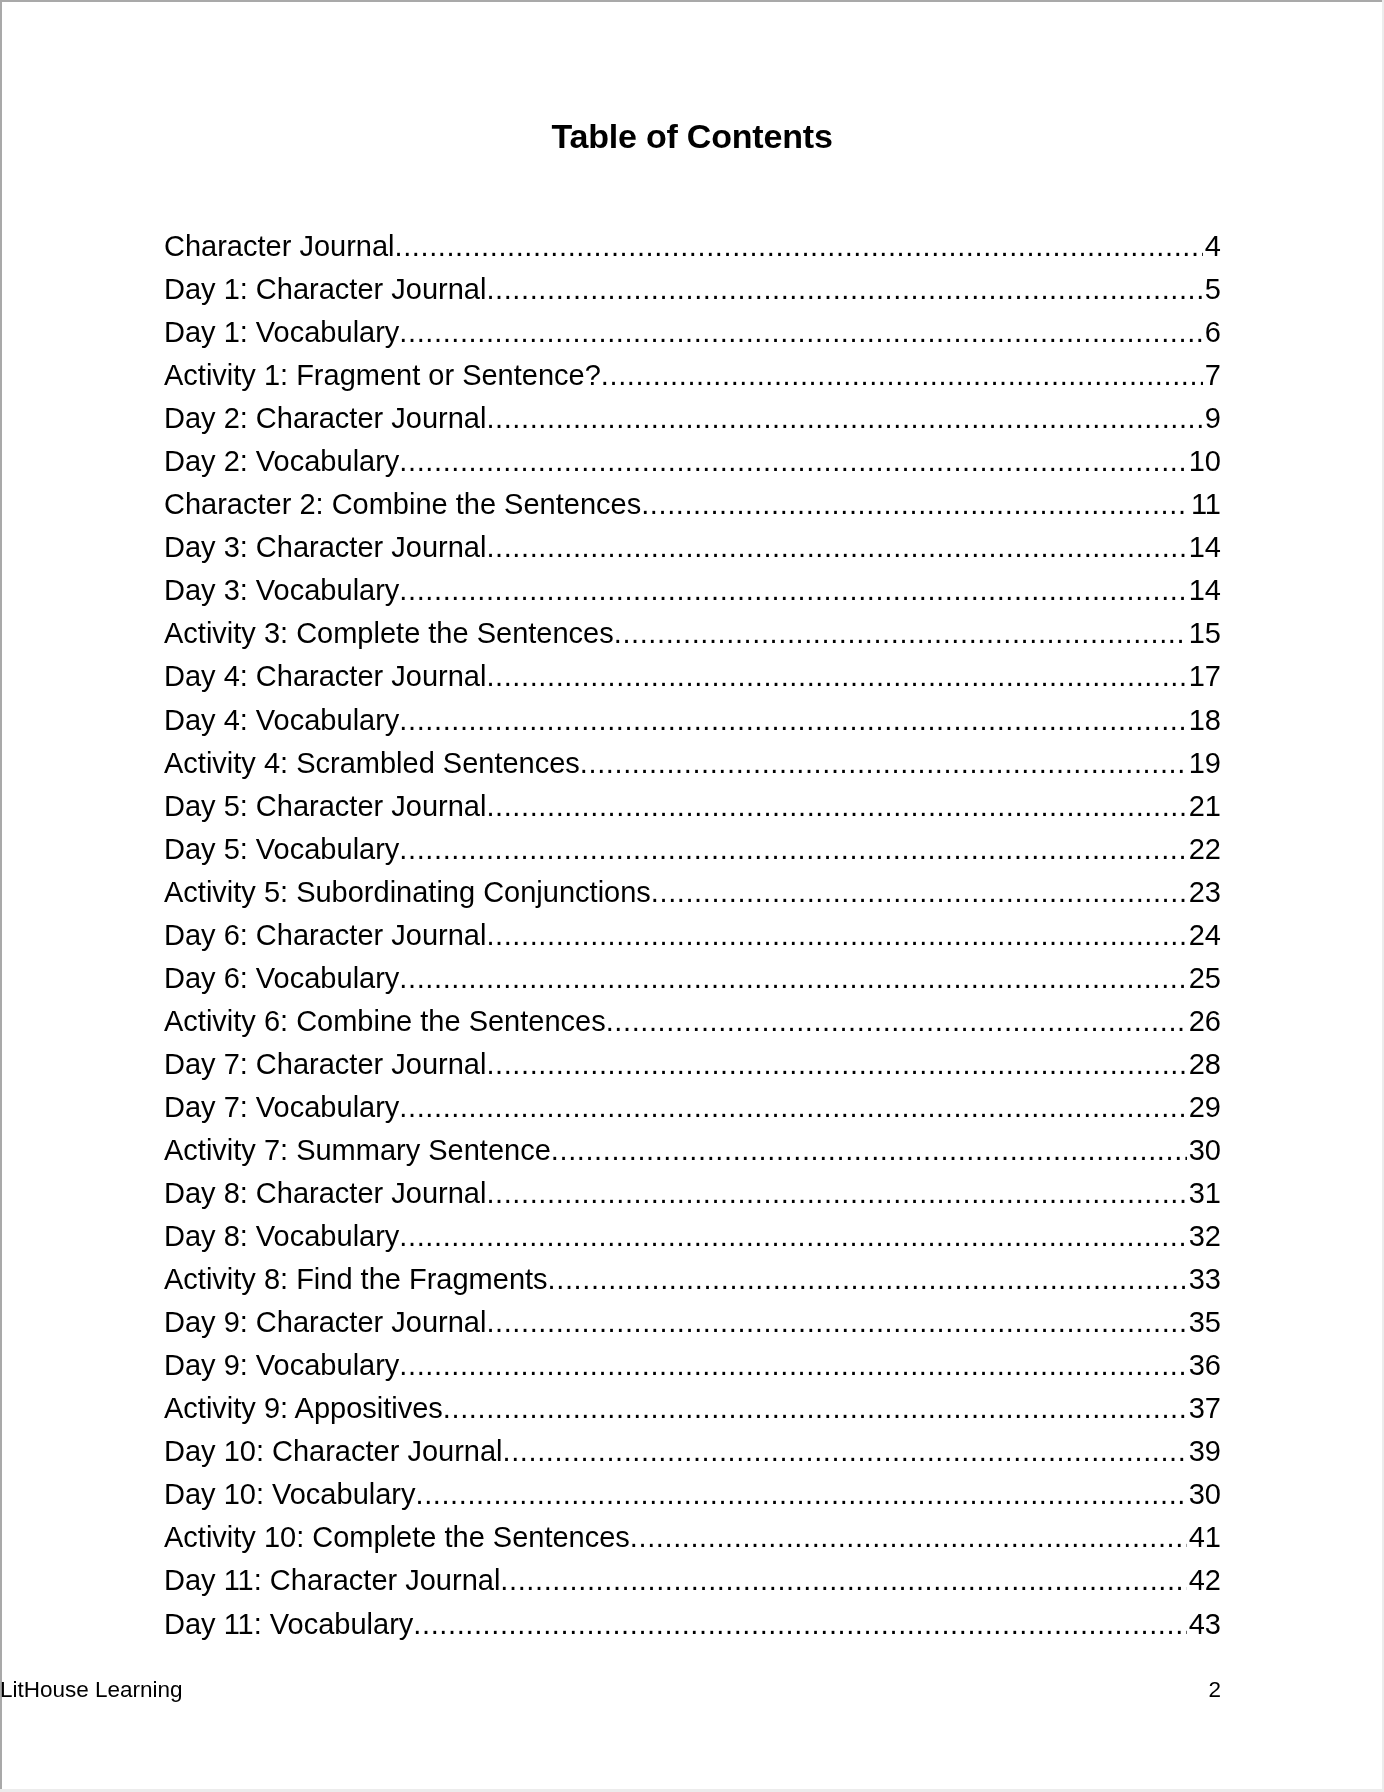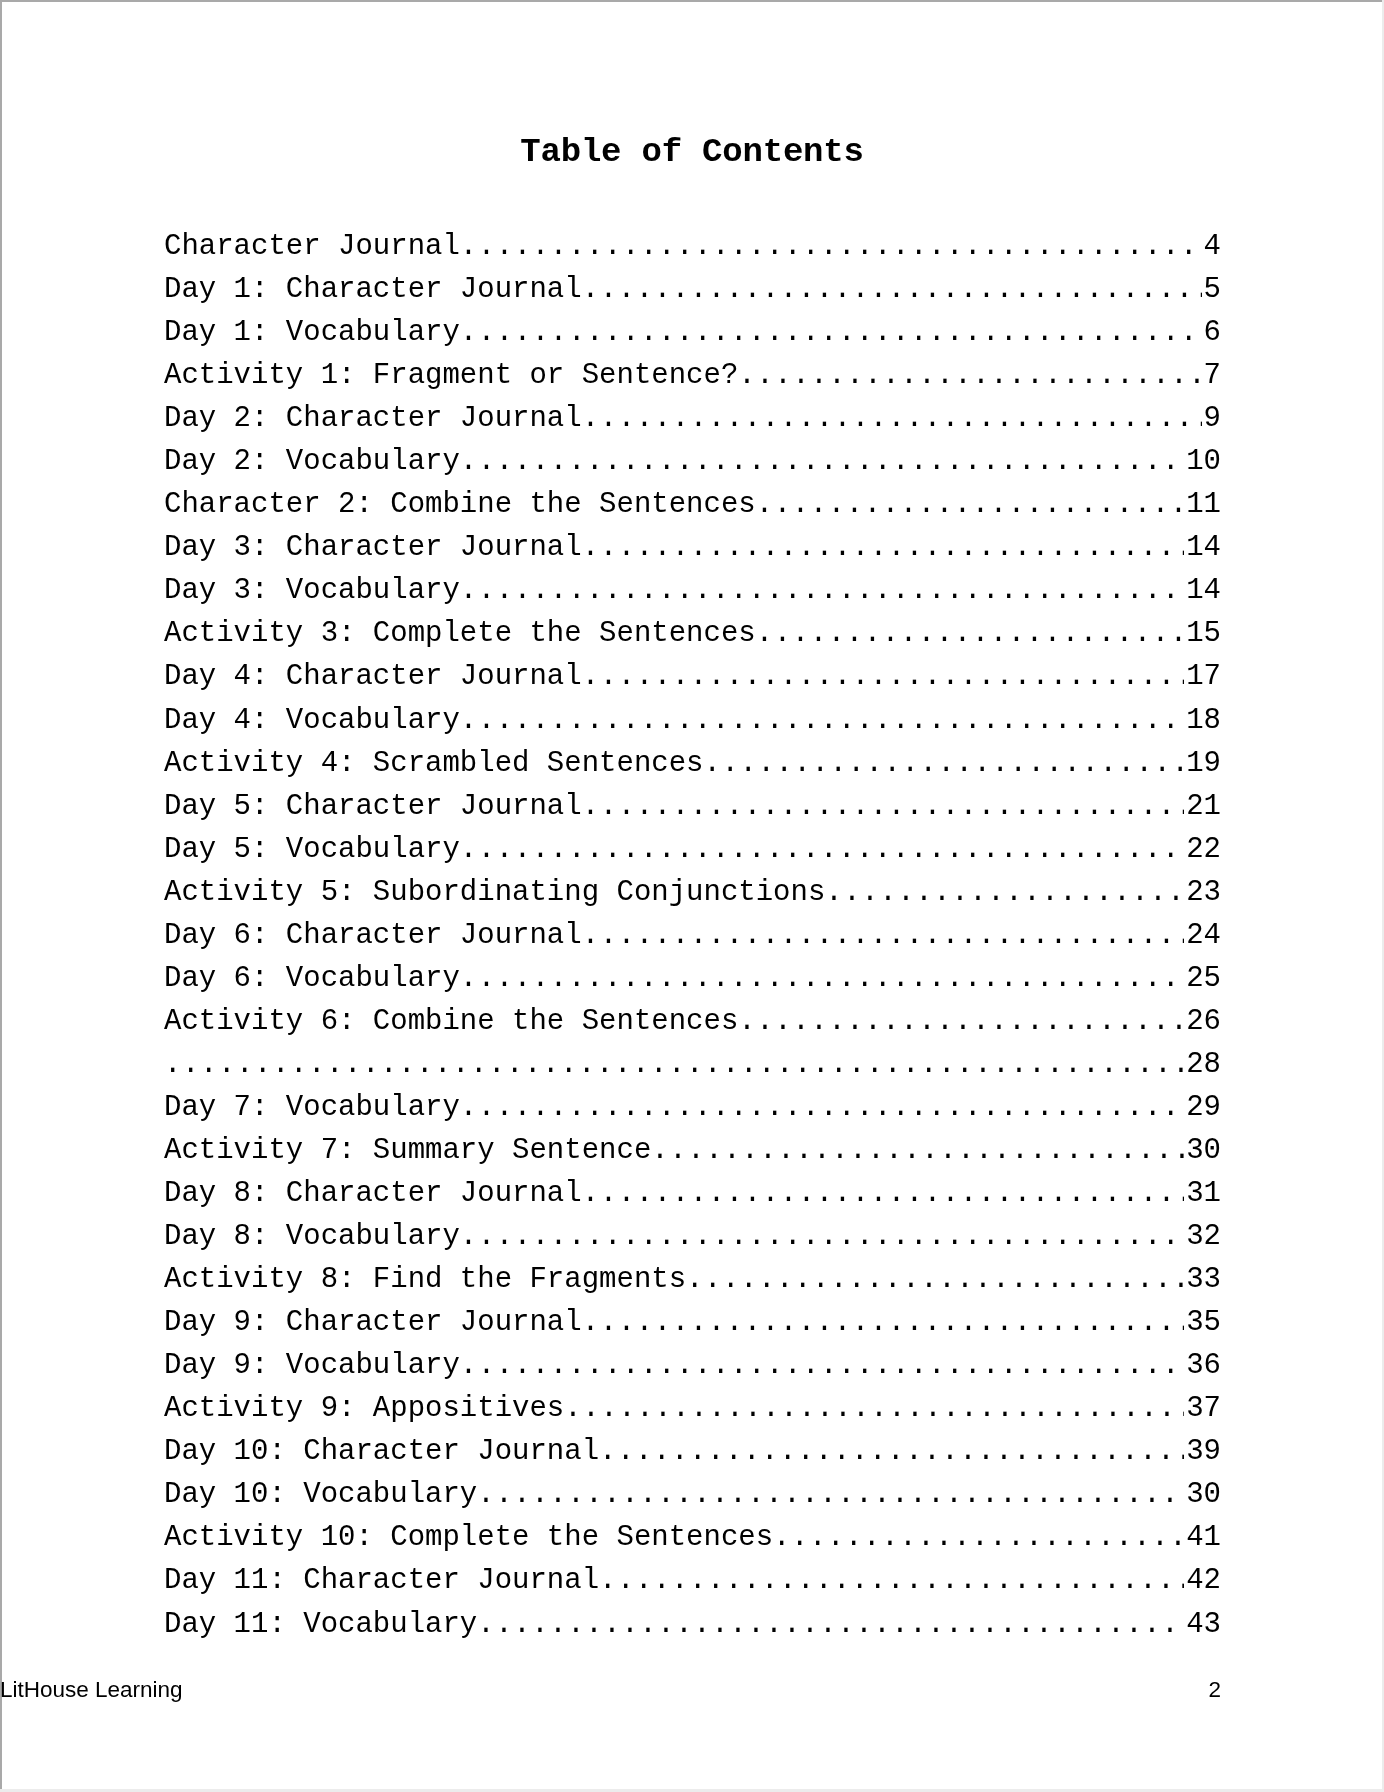--- a/index.html
+++ b/index.html
@@ -6,24 +6,24 @@
   body {
     width: 1384px; height: 1792px; background: #ffffff; position: relative; overflow: hidden;
     font-family: "Liberation Sans", sans-serif; color: #000;
   }
   .page-edge-top { position: absolute; left: 0; top: 0; width: 1384px; height: 2px; background: #a9a9a9; }
   .page-edge-left { position: absolute; left: 0; top: 0; width: 2px; height: 1792px; background: #a9a9a9; }
   .page-edge-right { position: absolute; right: 0; top: 0; width: 2px; height: 1792px; background: #ececec; }
   .page-edge-bottom { position: absolute; left: 0; bottom: 0; width: 1384px; height: 3px; background: #ececec; }
 
   .title {
-    position: absolute; left: 0; width: 1384px; top: 132px; text-align: center;
-    font-weight: bold; font-size: 34px; line-height: 40px; letter-spacing: -0.2px; font-family: Liberation Mono, monospace;
-  }
-  .toc { position: absolute; left: 164px; top: 225px; width: 1057px; margin: 0; padding: 0; list-style: none; font-family: Liberation Mono, monospace; }
+    position: absolute; left: 0; width: 1384px; top: 116px; text-align: center;
+    font-weight: bold; font-size: 34px; line-height: 40px; letter-spacing: -0.2px;
+  }
+  .toc { position: absolute; left: 164px; top: 225px; width: 1057px; margin: 0; padding: 0; list-style: none; }
   .toc-row {
     display: flex; align-items: baseline; height: 43.06px; line-height: 43.06px;
     font-size: 29px; white-space: nowrap; overflow: hidden;
   }
   .toc-label { flex: 0 0 auto; }
   .toc-leader { flex: 1 1 auto; overflow: hidden; white-space: nowrap; letter-spacing: 0.6px; }
   .toc-leader::before {
     content: "....................................................................................................................................................................................................................";
   }
   .toc-page { flex: 0 0 auto; text-align: right; padding-left: 2px; }
@@ -136,20 +136,21 @@
       <span class="toc-label">Day 6: Vocabulary</span>
       <span class="toc-leader"></span>
       <span class="toc-page">25</span>
     </li>
     <li class="toc-row">
       <span class="toc-label">Activity 6: Combine the Sentences</span>
       <span class="toc-leader"></span>
       <span class="toc-page">26</span>
     </li>
     <li class="toc-row">
+      <span class="toc-label">Day 7: Character Journal</span>
       <span class="toc-leader"></span>
       <span class="toc-page">28</span>
     </li>
     <li class="toc-row">
       <span class="toc-label">Day 7: Vocabulary</span>
       <span class="toc-leader"></span>
       <span class="toc-page">29</span>
     </li>
     <li class="toc-row">
       <span class="toc-label">Activity 7: Summary Sentence</span>

